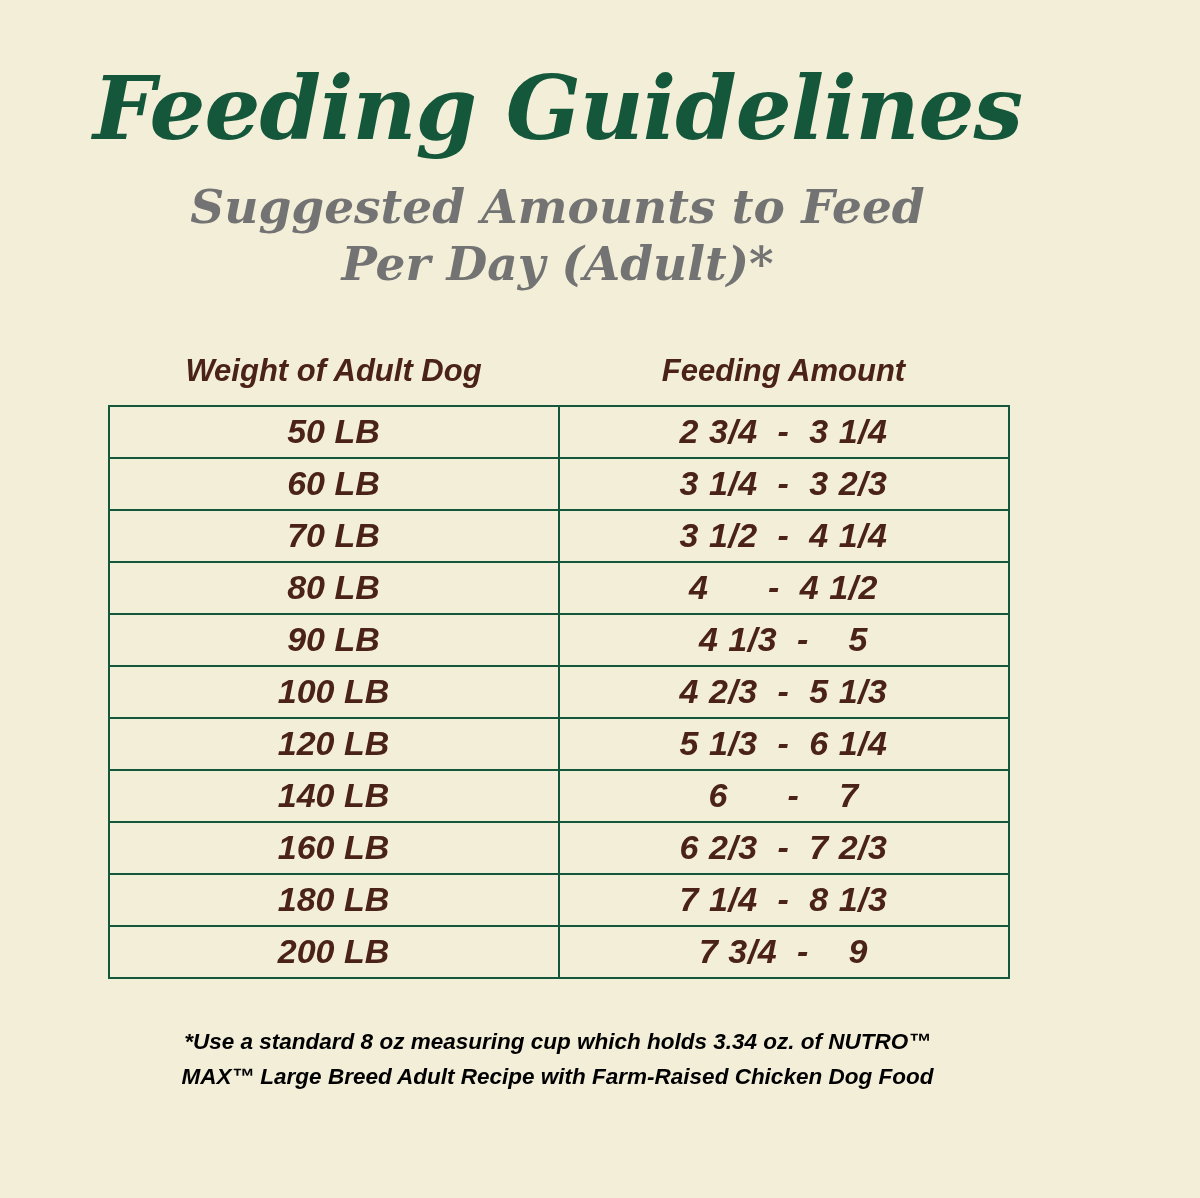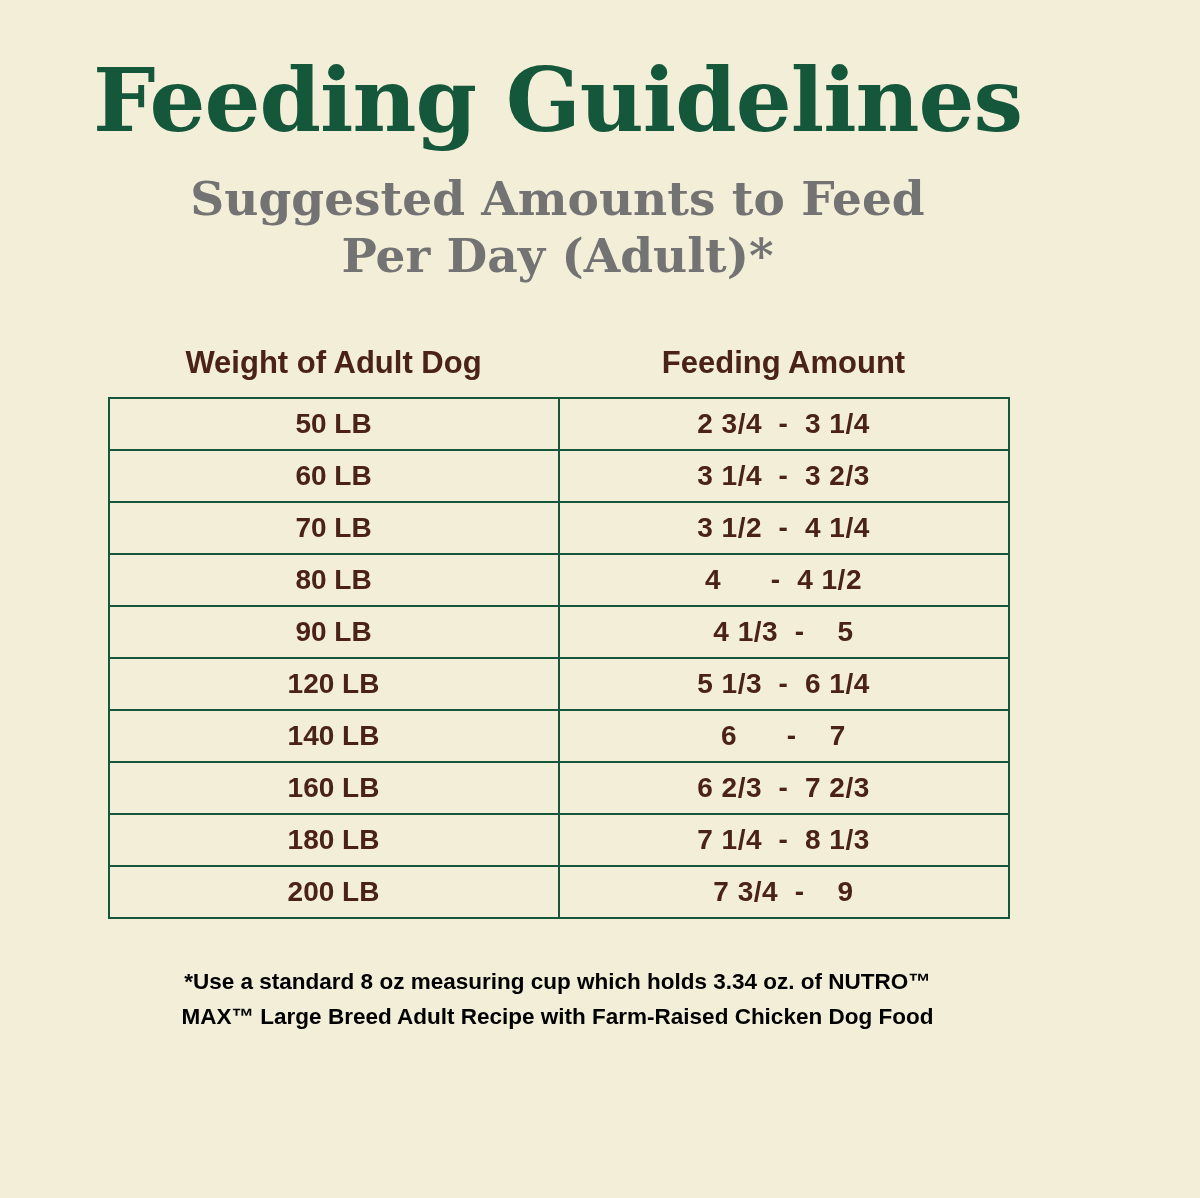--- a/index.html
+++ b/index.html
@@ -11,21 +11,22 @@
     height: 1198px;
     background: #f2eed8;
     font-family: "Liberation Sans", sans-serif;
     overflow: hidden;
   }
   .page {
     width: 1115px;
     height: 1198px;
     position: relative;
     box-sizing: border-box;
-    padding: 4px;
+    padding: 12px;
+    font-style: italic;
   }
   .title {
     text-align: center;
     color: #14573a;
     font-family: "DejaVu Serif", serif;
     font-weight: bold;
     font-size: 88px;
     line-height: 1.0;
     letter-spacing: -1px;
     margin: 0;
@@ -61,21 +62,21 @@
     text-align: center;
     margin-top: 25px;
   }
   th.col-weight { width: 450px; }
   th.col-amount { width: 450px; }
   td {
     border: 2px solid #14573a;
     text-align: center;
     font-family: "Liberation Sans", sans-serif;
     font-weight: bold;
-    font-size: 28px;
+    font-size: 34px;
     color: #4a2218;
     height: 50px;
     padding: 0;
     white-space: pre;
   }
   .amount-cell {
     letter-spacing: 0.5px;
   }
   .footnote {
     width: 900px;
@@ -125,20 +126,24 @@
         </tr>
         <tr>
           <td>80 LB</td>
           <td class="amount-cell">4      -  4 1/2</td>
         </tr>
         <tr>
           <td>90 LB</td>
           <td class="amount-cell">4 1/3  -    5</td>
         </tr>
         <tr>
+          <td>100 LB</td>
+          <td class="amount-cell">4 2/3  -  5 1/3</td>
+        </tr>
+        <tr>
           <td>120 LB</td>
           <td class="amount-cell">5 1/3  -  6 1/4</td>
         </tr>
         <tr>
           <td>140 LB</td>
           <td class="amount-cell">6      -    7</td>
         </tr>
         <tr>
           <td>160 LB</td>
           <td class="amount-cell">6 2/3  -  7 2/3</td>

